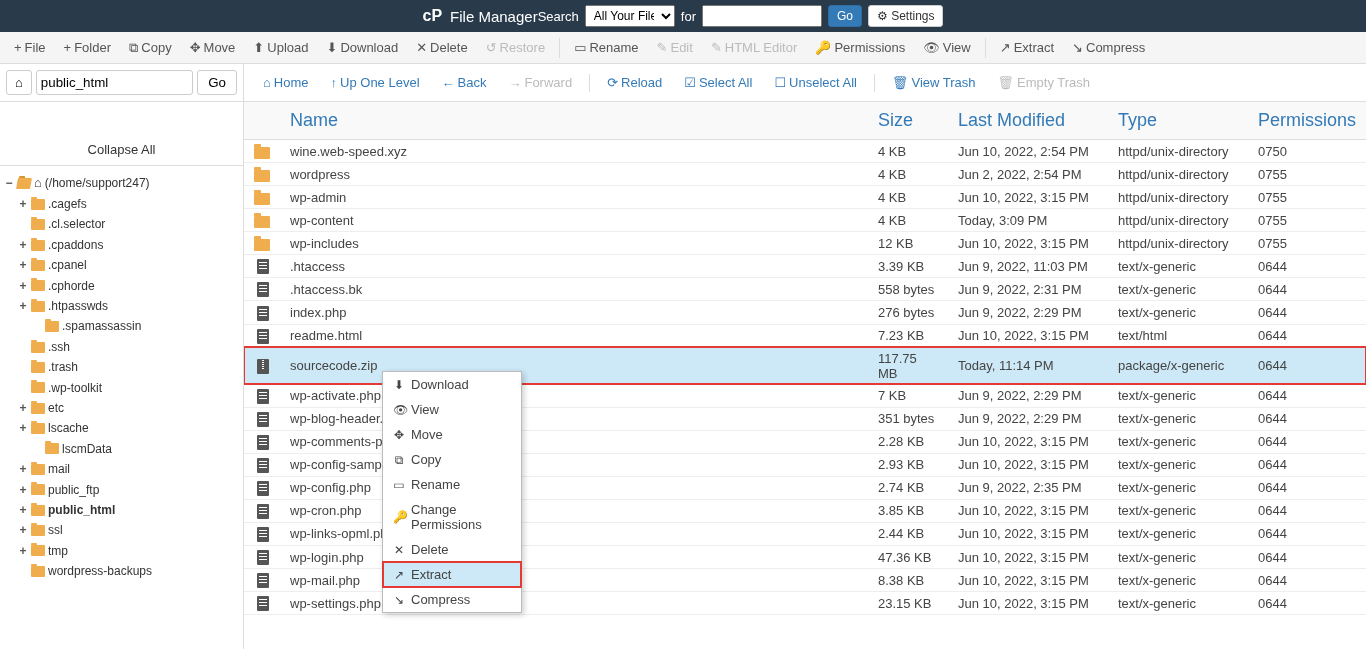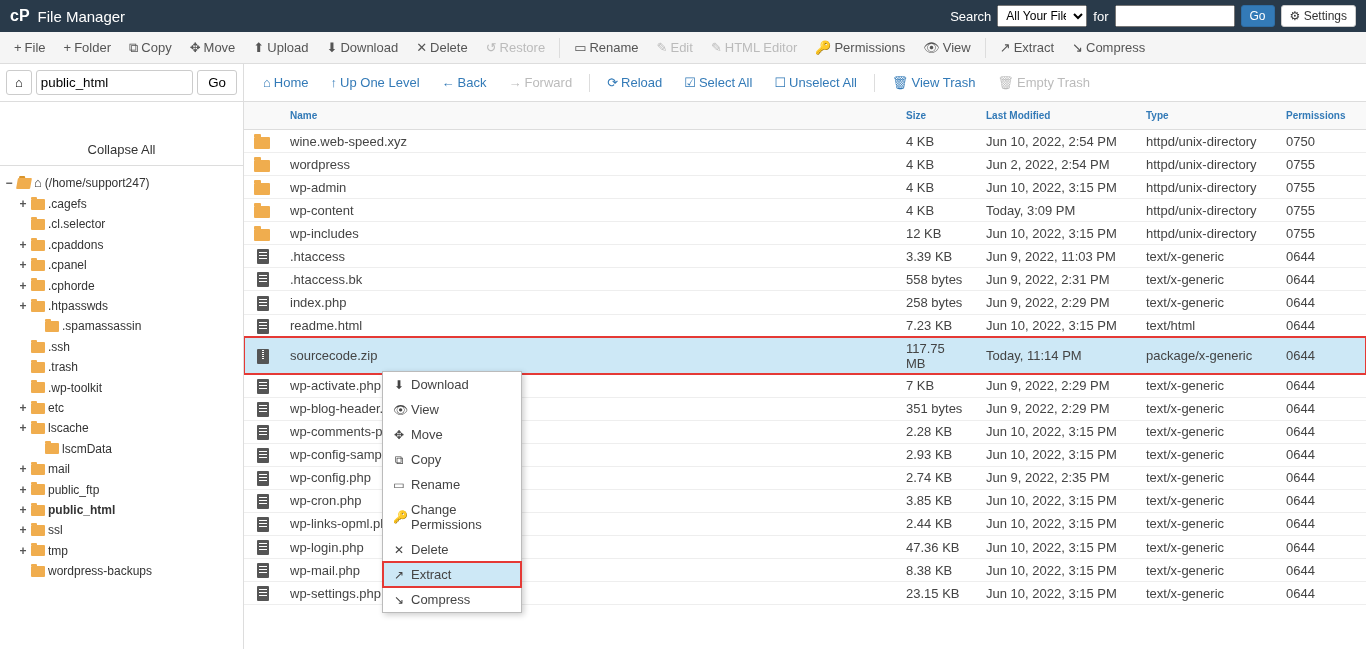--- a/index.html
+++ b/index.html
@@ -1,18 +1,18 @@
 <!DOCTYPE html>
 <html><head>
 <meta charset="utf-8">
 <style>
 * { margin: 0; padding: 0; box-sizing: border-box; font-family: Arial, sans-serif; }
 body { font-size: 13px; color: #333; background: #fff; overflow: hidden; }
 
-.header { background: #293a4a; color: #fff; height: 32px; display: flex; align-items: center; padding: 0 10px; justify-content: space-between; }
+.header { background: #293a4a; color: #fff; height: 32px; display: flex; align-items: center; padding: 0 10px; justify-content: center; }
 .header-left { display: flex; align-items: center; gap: 8px; }
 .header-left .logo { font-size: 16px; font-weight: bold; }
 .header-left .title { font-size: 15px; }
 .header-right { display: flex; align-items: center; gap: 6px; font-size: 13px; }
 .header-right select { padding: 2px 4px; font-size: 12px; width: 90px; }
 .header-right input { padding: 2px 4px; font-size: 12px; width: 120px; }
 .header-right .go-btn { background: #337ab7; color: #fff; border: 1px solid #2e6da4; padding: 3px 8px; cursor: pointer; border-radius: 3px; font-size: 12px; }
 .header-right .settings-btn { background: #fff; color: #333; border: 1px solid #ccc; padding: 3px 8px; cursor: pointer; border-radius: 3px; font-size: 12px; }
 
 .toolbar { background: #f5f5f5; border-bottom: 1px solid #ddd; display: flex; align-items: center; height: 32px; padding: 0 6px; gap: 2px; }
@@ -44,21 +44,21 @@
 .home-glyph { font-size: 13px; }
 
 .main { flex: 1; display: flex; flex-direction: column; position: relative; }
 .nav-bar { display: flex; align-items: center; gap: 4px; padding: 6px 10px; border-bottom: 1px solid #ddd; background:#fff; }
 .nav-item { padding: 4px 8px; color: #337ab7; cursor: pointer; display: flex; align-items: center; gap: 3px; font-size: 13px; border: 1px solid transparent; border-radius: 3px; }
 .nav-item.disabled { color: #bbb; cursor: default; }
 .nav-sep { width: 1px; height: 18px; background: #ddd; margin: 0 4px; }
 
 .table-wrap { flex: 1; overflow-y: scroll; position: relative; }
 table { width: 100%; border-collapse: collapse; }
-thead th { text-align: left; padding: 8px 10px; font-weight: bold; color: #337ab7; border-bottom: 1px solid #ddd; background: #f9f9f9; position: sticky; top: 0; cursor: pointer; font-size: 10px; }
+thead th { text-align: left; padding: 8px 10px; font-weight: normal; color: #337ab7; border-bottom: 1px solid #ddd; background: #f9f9f9; position: sticky; top: 0; cursor: pointer; font-size: 18px; }
 thead th:first-child { width: 36px; }
 tbody td { padding: 3px 10px; border-bottom: 1px solid #eee; font-size: 13px; color: #444; }
 tbody td.icon-cell { width: 36px; text-align: center; }
 tbody tr.selected td { background: #cde8f6; }
 tbody tr.highlighted { outline: 2px solid #e53935; outline-offset: -1px; }
 .file-icon { width: 16px; height: 16px; display: inline-block; vertical-align: middle; }
 .fi-folder { background: #f0ad4e; border-radius: 1px; height: 12px; width: 16px; position: relative; margin-top: 3px; }
 .fi-folder::before { content: ""; position: absolute; top: -3px; left: 0; width: 7px; height: 3px; background: #f0ad4e; border-radius: 1px 1px 0 0; }
 .fi-doc { background: #555; border-radius: 1px; width: 12px; height: 15px; position: relative; margin-left: 2px; }
 .fi-doc::after { content: ""; position: absolute; top: 3px; left: 2px; right: 2px; height: 1px; background: #fff; box-shadow: 0 3px 0 #fff, 0 6px 0 #fff; }
@@ -376,21 +376,21 @@
               <td class="icon-cell"><span class="file-icon fi-doc"></span></td>
               <td>.htaccess.bk</td>
               <td>558 bytes</td>
               <td>Jun 9, 2022, 2:31 PM</td>
               <td>text/x-generic</td>
               <td>0644</td>
             </tr>
             <tr>
               <td class="icon-cell"><span class="file-icon fi-doc"></span></td>
               <td>index.php</td>
-              <td>258 bytes</td>
+              <td>276 bytes</td>
               <td>Jun 9, 2022, 2:29 PM</td>
               <td>text/x-generic</td>
               <td>0644</td>
             </tr>
             <tr>
               <td class="icon-cell"><span class="file-icon fi-doc"></span></td>
               <td>readme.html</td>
               <td>7.23 KB</td>
               <td>Jun 10, 2022, 3:15 PM</td>
               <td>text/html</td>

